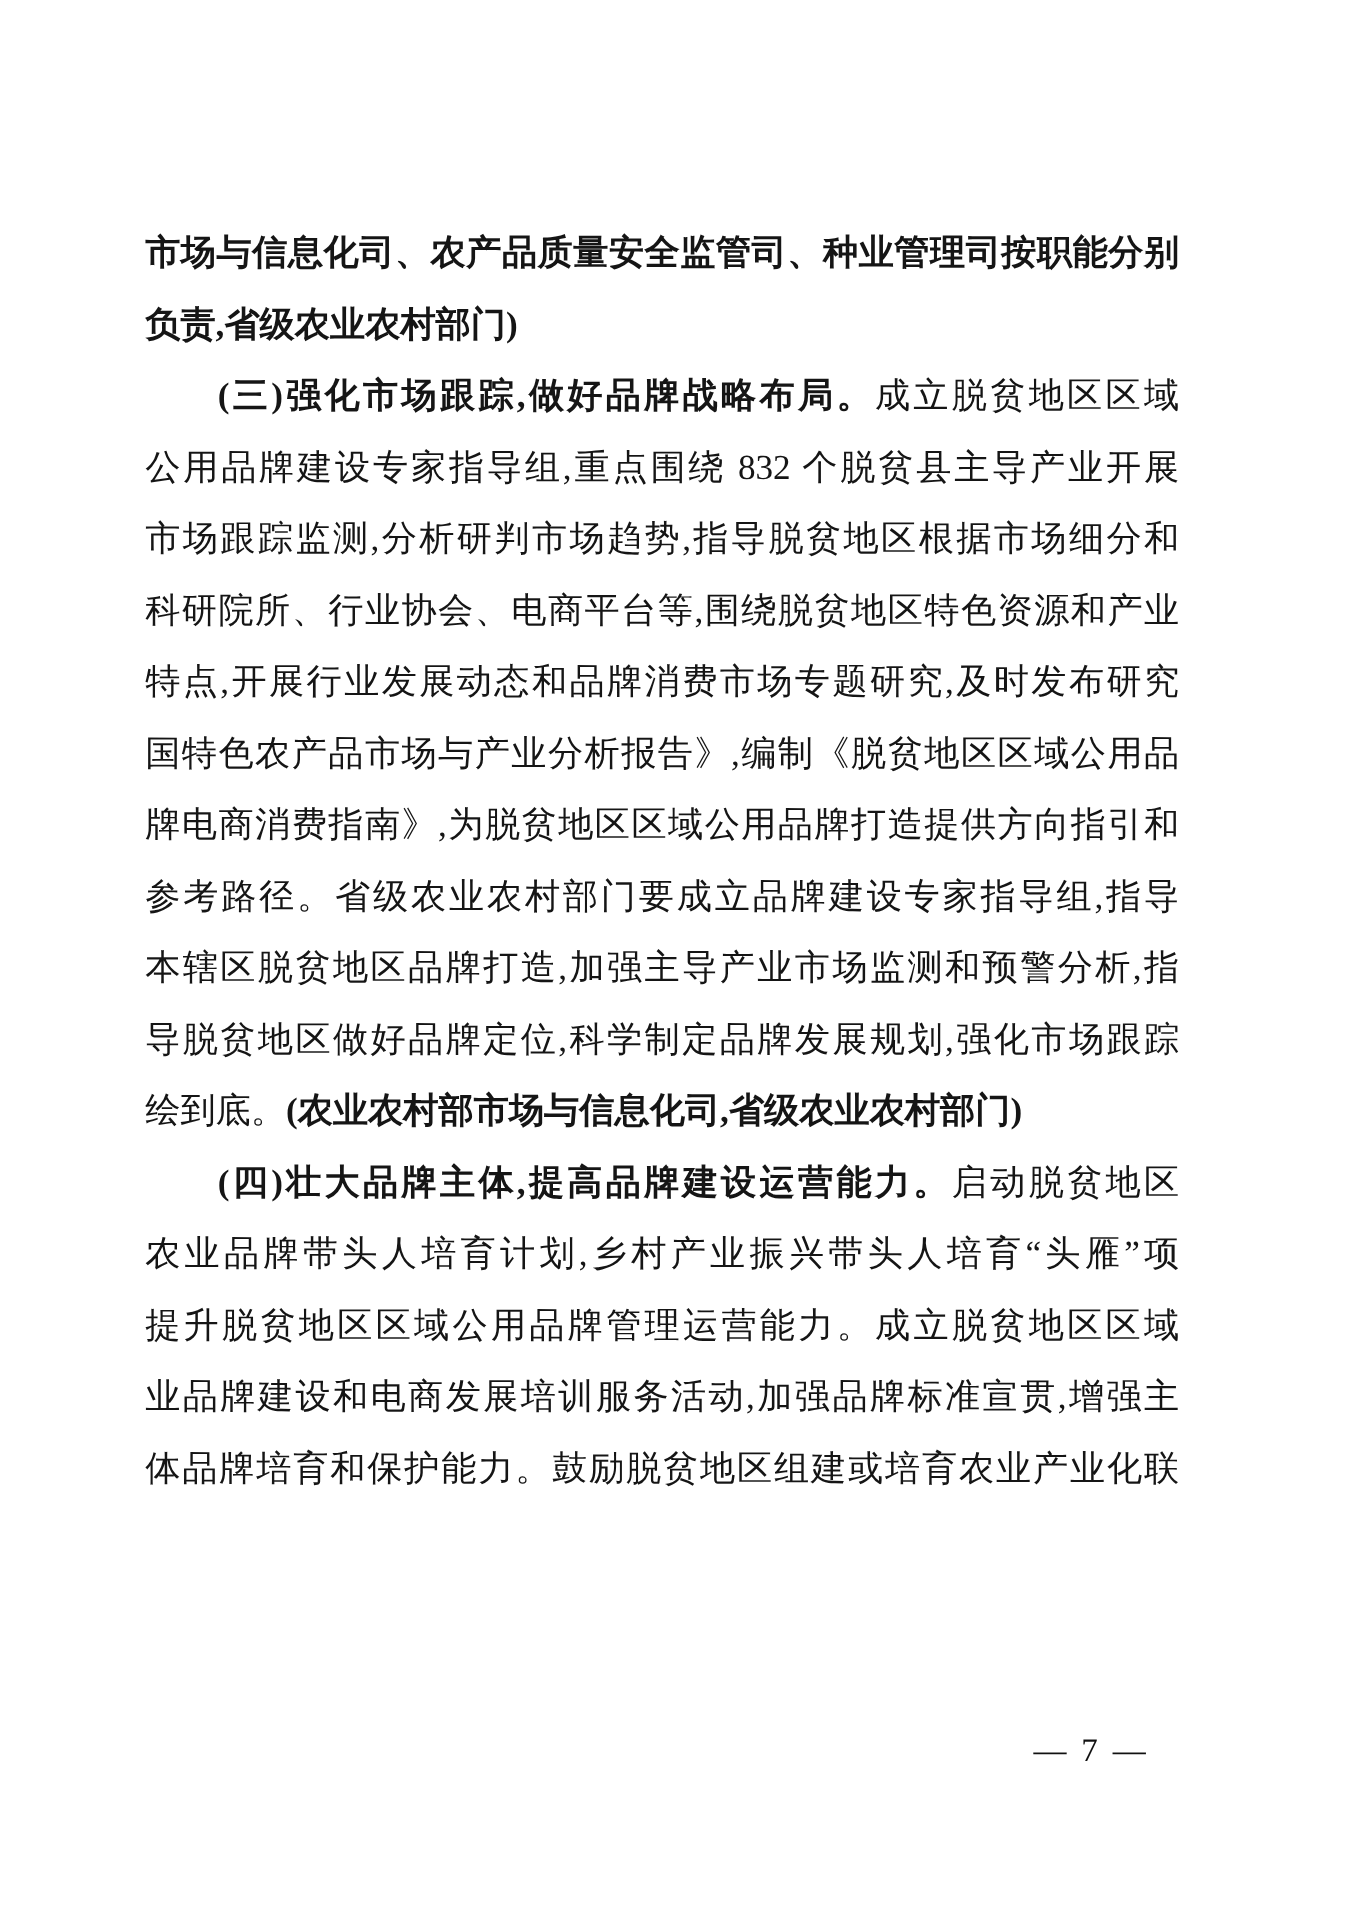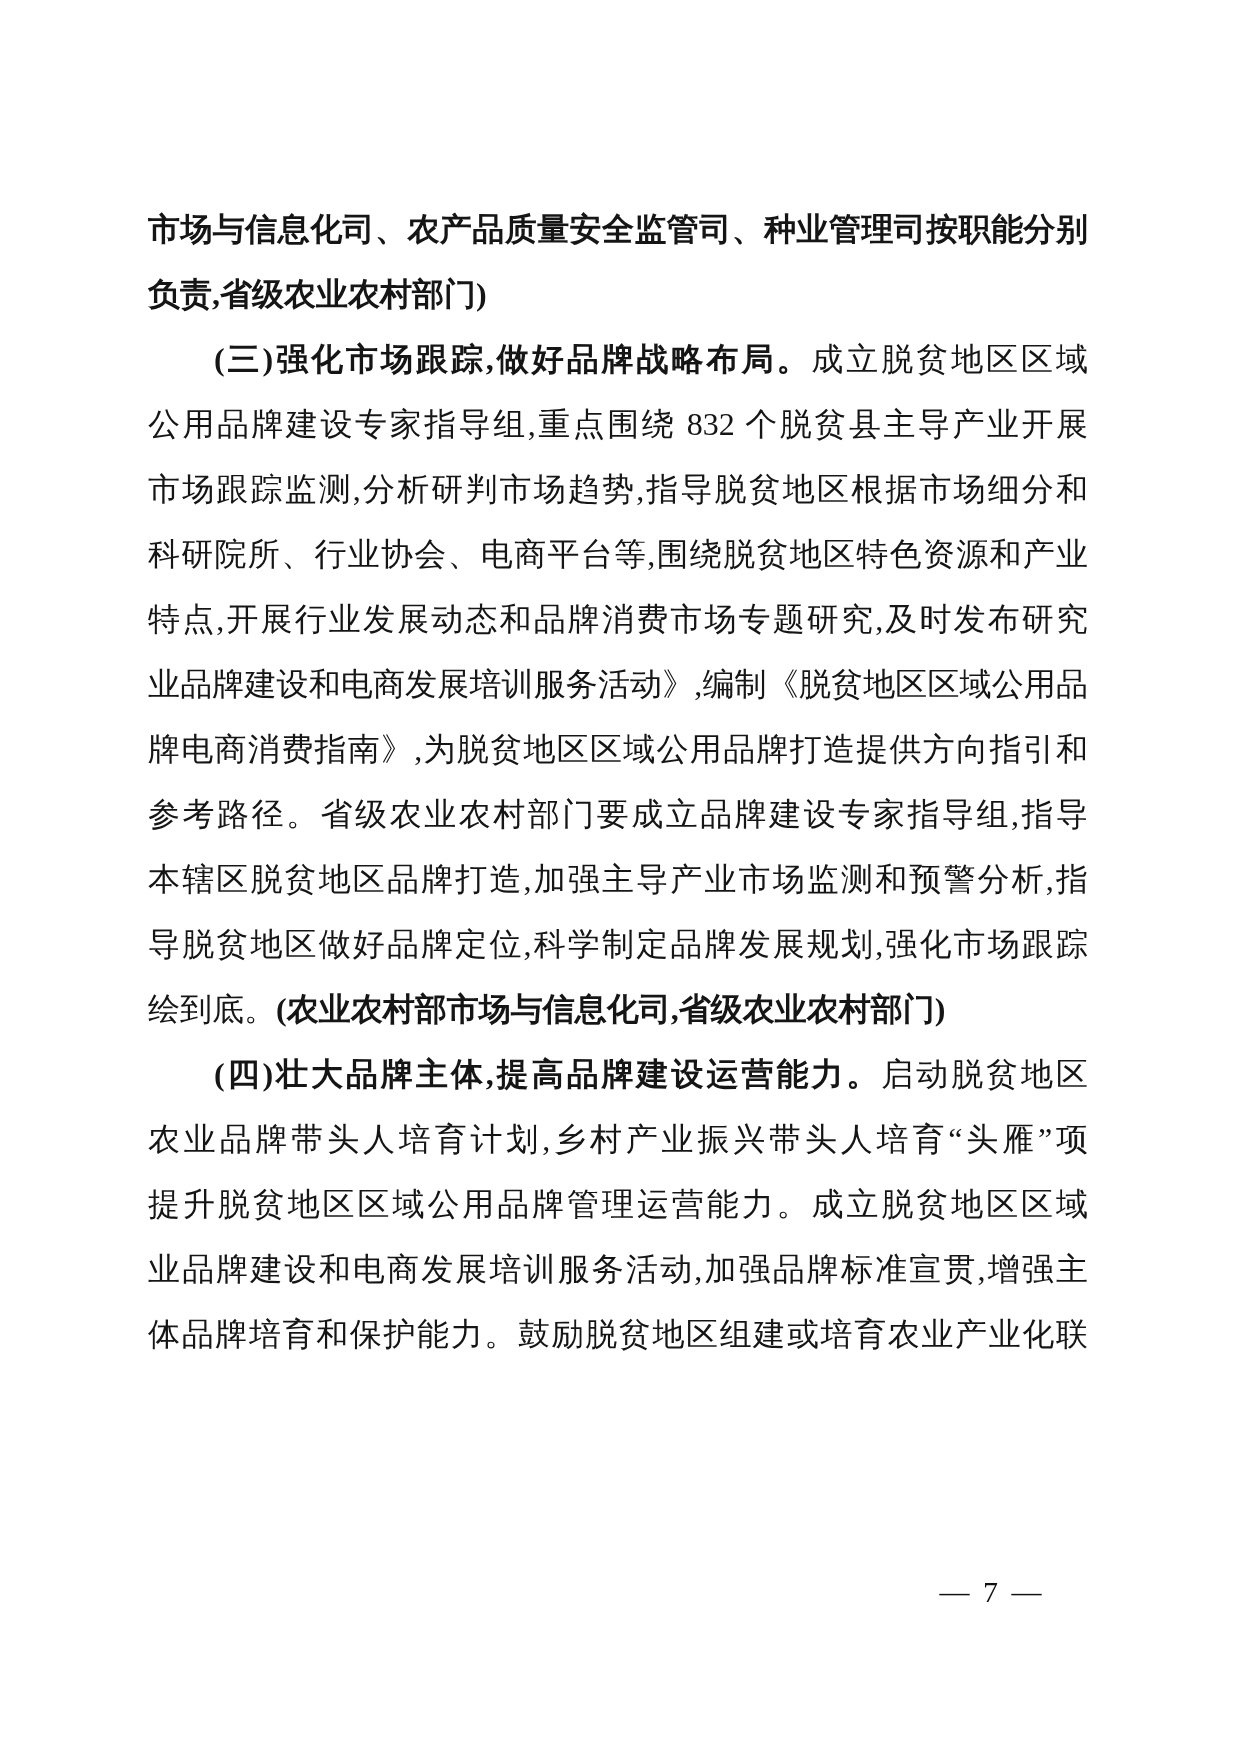--- a/index.html
+++ b/index.html
@@ -14,21 +14,21 @@
     font-family: "Liberation Serif", "DejaVu Serif", serif;
     color: #151515;
     overflow: hidden;
   }
   .page {
     position: absolute;
     inset: 0;
   }
   .text-block {
     position: absolute;
-    left: 148px;
+    left: 132px;
     top: 197px;
     width: 940px;
   }
   .line {
     height: 65px;
     line-height: 65px;
     font-size: 32px;
     text-align: justify;
     text-align-last: justify;
     text-justify: inter-character;
@@ -69,21 +69,21 @@
     <div class="line b end">负责,省级农业农村部门)</div>
 
     <div class="line indent">
       <span class="b">(三)强化市场跟踪,做好品牌战略布局。</span><span>成立脱贫地区区域</span>
     </div>
 
     <div class="line">公用品牌建设专家指导组,重点围绕 832 个脱贫县主导产业开展</div>
     <div class="line">市场跟踪监测,分析研判市场趋势,指导脱贫地区根据市场细分和</div>
     <div class="line">科研院所、行业协会、电商平台等,围绕脱贫地区特色资源和产业</div>
     <div class="line">特点,开展行业发展动态和品牌消费市场专题研究,及时发布研究</div>
-    <div class="line">业品牌建设和电商发展培训服务活动》,编制《脱贫地区区域公用品</div>
+    <div class="line">国特色农产品市场与产业分析报告》,编制《脱贫地区区域公用品</div>
     <div class="line">牌电商消费指南》,为脱贫地区区域公用品牌打造提供方向指引和</div>
     <div class="line">参考路径。省级农业农村部门要成立品牌建设专家指导组,指导</div>
     <div class="line">本辖区脱贫地区品牌打造,加强主导产业市场监测和预警分析,指</div>
     <div class="line">导脱贫地区做好品牌定位,科学制定品牌发展规划,强化市场跟踪</div>
 
     <div class="line end">
       <span>绘到底。</span><span class="b">(农业农村部市场与信息化司,省级农业农村部门)</span>
     </div>
 
     <div class="line indent">

